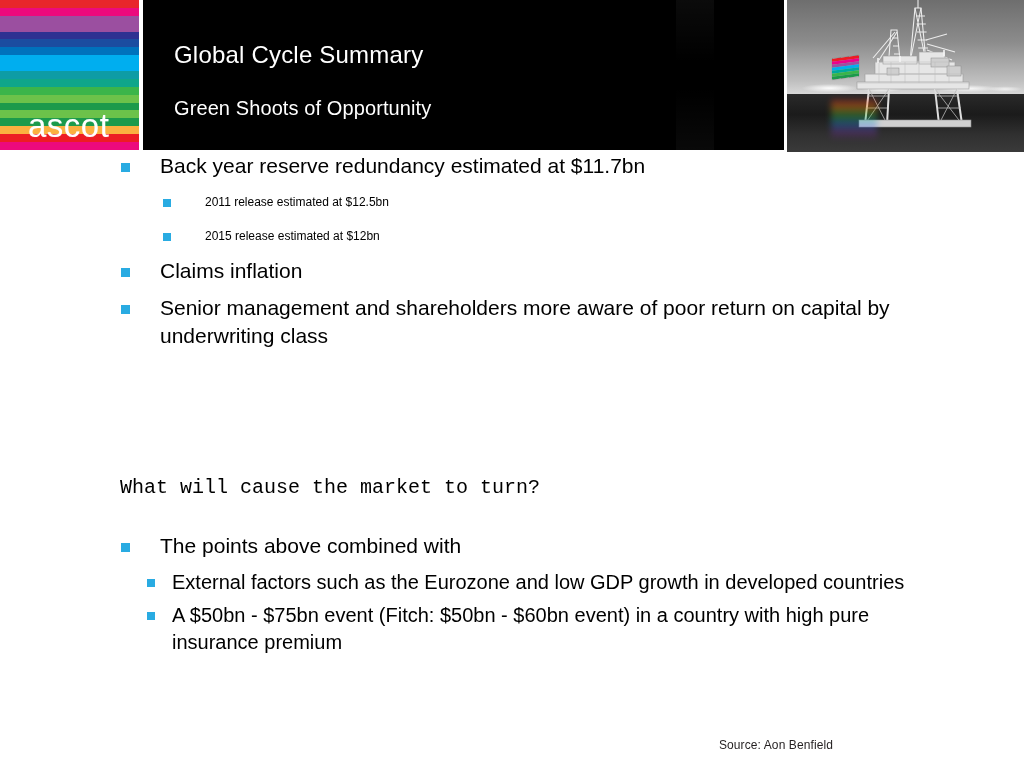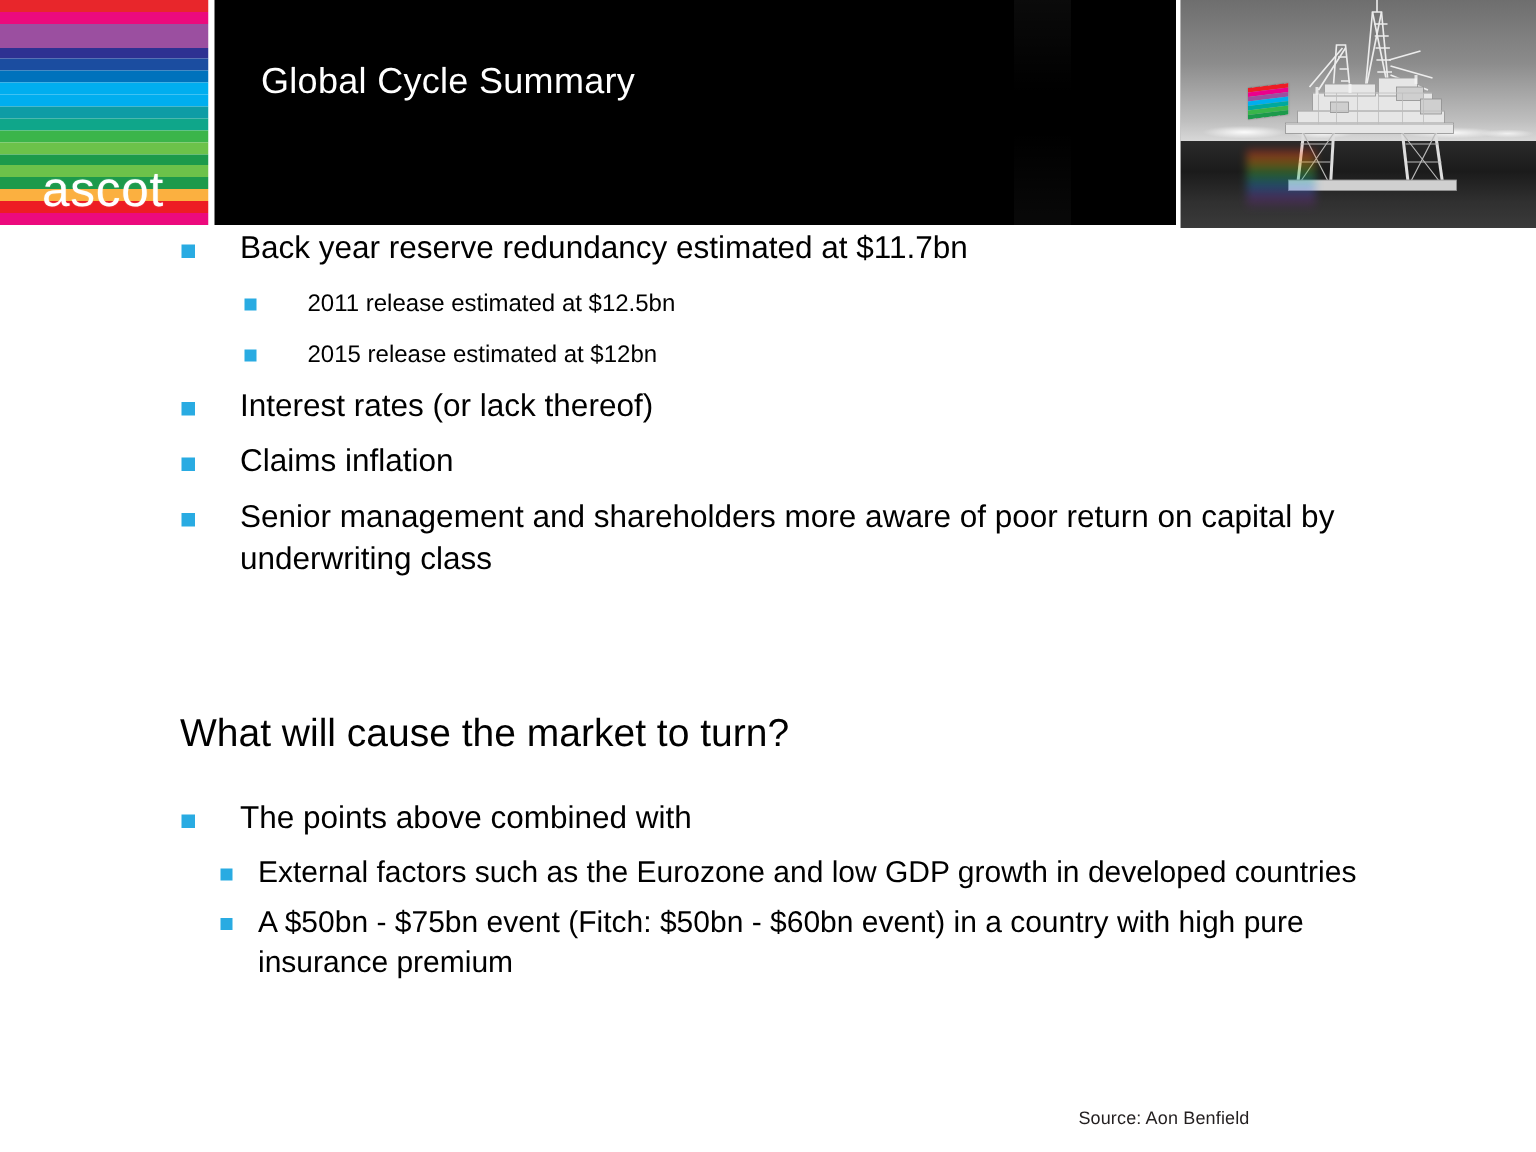--- a/index.html
+++ b/index.html
@@ -200,36 +200,37 @@
     margin-left: 163px;
     margin-right: 80px;
     margin-bottom: 7px;
   }
   .lvl2 .marker {
     width: 8px; height: 8px;
     margin-top: 10px;
     margin-right: 34px;
   }
   .lvl2 .btext {
-    font-size: 16px;
+    font-size: 12px;
     line-height: 27px;
   }
 
   
   .lvl2b { margin-left: 147px; margin-right: 80px; margin-bottom: 6px; justify-content: center; }
   .lvl2b .marker { width: 8px; height: 8px; margin-top: 10px; margin-right: 17px; }
   .lvl2b .btext { font-size: 20px; line-height: 27px; }
 
   .question-line {
     position: absolute;
     left: 120px;
     top: 322px;
-    font-size: 26px;
+    font-size: 20px;
     line-height: 28px;
     color: #000000;
+    font-family: Liberation Mono, monospace;
   }
 
   .group-lower { position: absolute; left: 0; top: 380px; width: 1024px; }
 
   .source-note {
     position: absolute;
     right: 30px;
     bottom: 16px;
     font-size: 12px;
     color: #231f20;
@@ -262,20 +263,21 @@
         <div class="stripe" style="background: rgb(251, 176, 64); flex: 1 1 0px;"></div>
         <div class="stripe" style="background: rgb(237, 28, 36); flex: 1 1 0px;"></div>
         <div class="stripe" style="background: rgb(236, 10, 125); flex: 1 1 0px;"></div>
       </div>
     <div class="logo-wordmark">ascot</div>
   </div>
 
   <div class="title-bar">
     <div class="sheen"></div>
     <div class="slide-title">Global Cycle Summary</div>
+    <div class="slide-subtitle">Green Shoots of Opportunity</div>
   </div>
 
   <div class="header-photo">
     <div class="photo-sky"></div>
     <div class="photo-horizon-clouds"></div>
     <div class="photo-sea"></div>
     <svg class="rig" viewBox="0 0 237 152">
       <g stroke="#f2f2f2" stroke-width="1.1" fill="none" opacity="0.95">
 
         <path d="M128 8 L134 8 L139 62 L123 62 Z"></path>
@@ -351,24 +353,20 @@
       <div class="bullet lvl2">
         <span class="marker" style="background: rgb(41, 171, 226);"></span>
         <span class="btext">2011 release estimated at $12.5bn</span>
       </div>
       <div class="bullet lvl2">
         <span class="marker" style="background: rgb(41, 171, 226);"></span>
         <span class="btext">2015 release estimated at $12bn</span>
       </div>
       <div class="bullet lvl1">
         <span class="marker" style="background: rgb(41, 171, 226);"></span>
-        <span class="btext">Interest rates (or lack thereof)</span>
-      </div>
-      <div class="bullet lvl1">
-        <span class="marker" style="background: rgb(41, 171, 226);"></span>
         <span class="btext">Claims inflation</span>
       </div>
       <div class="bullet lvl1">
         <span class="marker" style="background: rgb(41, 171, 226);"></span>
         <span class="btext">Senior management and shareholders more aware of poor return on capital by underwriting class</span>
       </div>
     </div>
 
   <div class="question-line">What will cause the market to turn?</div>
 

